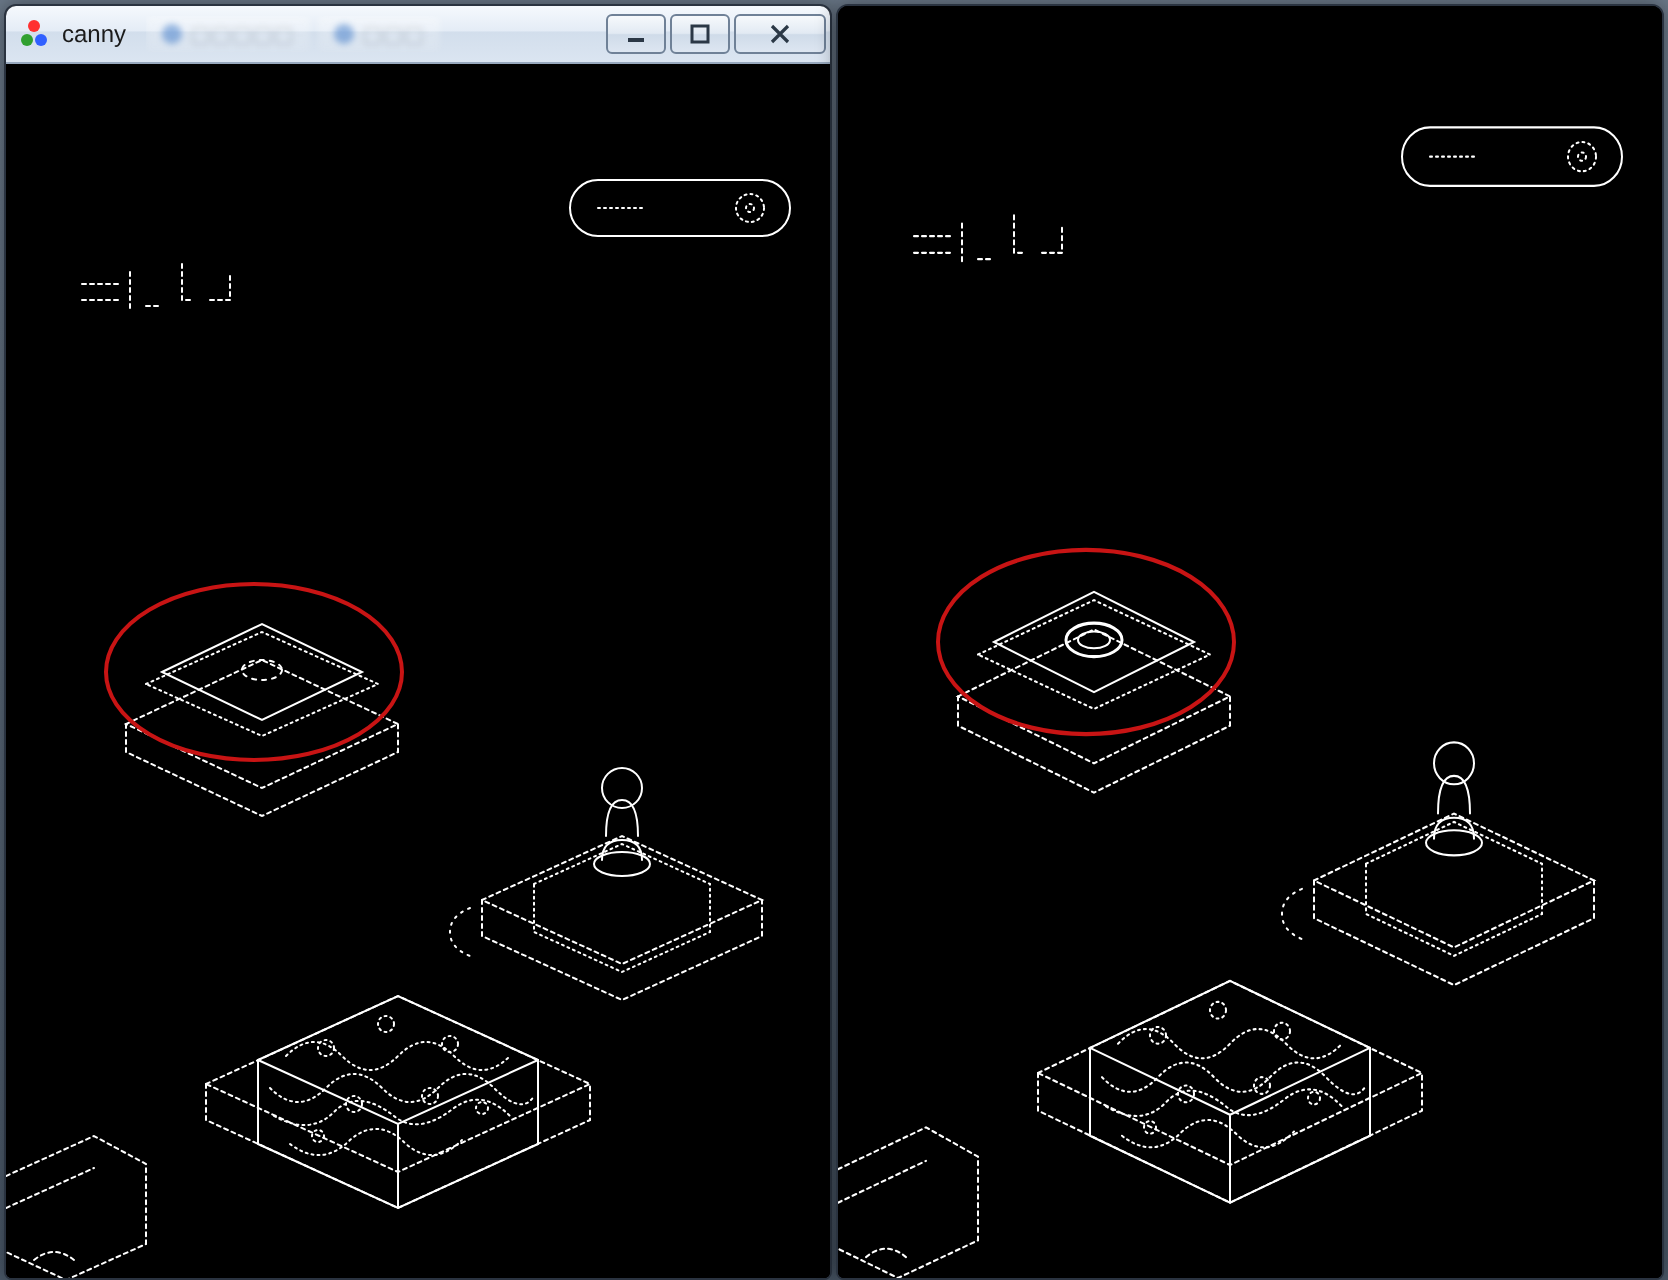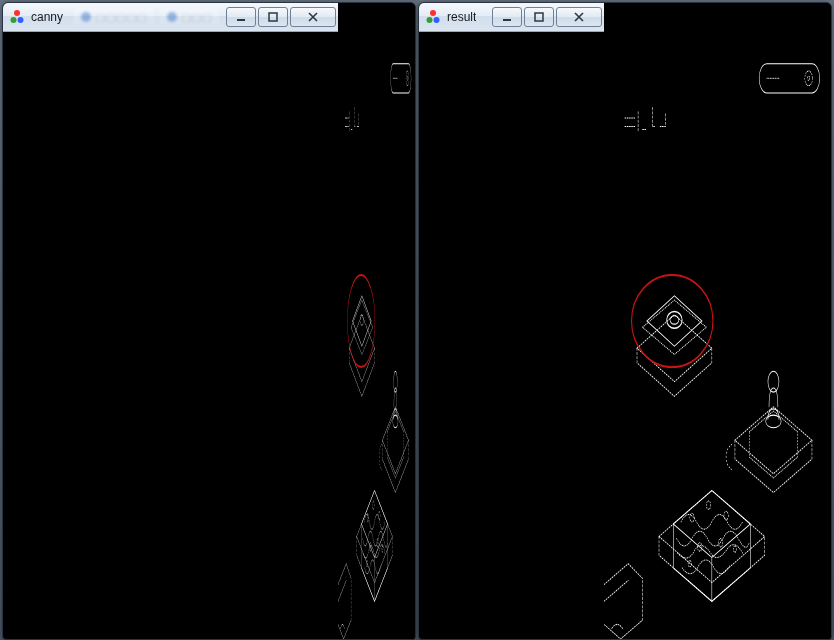--- a/index.html
+++ b/index.html
@@ -17,21 +17,21 @@
     background: linear-gradient(to bottom, #6a7888, #4a5868);
     overflow: hidden;
   }
   .window {
     position: absolute;
     background: #000;
     border: 1px solid #2a3340;
     border-radius: 6px 6px 4px 4px;
     box-shadow: 0 0 10px rgba(0,0,0,0.4);
     display: flex;
-    flex-direction: row;
+    flex-direction: column;
     overflow: hidden;
   }
   .titlebar {
     height: 28px;
     background: linear-gradient(to bottom, #f5f9fd 0%, #e4ecf6 45%, #d2deec 46%, #dbe5f1 100%);
     border-bottom: 1px solid #97a8bd;
     display: flex;
     align-items: center;
     padding: 0 2px 0 6px;
     gap: 6px;
@@ -232,48 +232,20 @@
             <path d="M14 598 q10 -8 20 0"></path>
           </g>
         </g>
 
         <ellipse cx="124" cy="304" rx="74" ry="44" fill="none" stroke="#c81414" stroke-width="2"></ellipse>
       </svg>
     </div>
   </div>
 
   <div class="window win-right">
-    <div class="titlebar">
-      <span class="app-icon">
-        <svg width="16" height="16" viewBox="0 0 16 16">
-          <circle cx="8" cy="4" r="3" fill="#ff3030"></circle>
-          <circle cx="4.5" cy="11" r="3" fill="#30a030"></circle>
-          <circle cx="11.5" cy="11" r="3" fill="#3060ff"></circle>
-        </svg>
-      </span>
-      <span class="title-text">result</span>
-      <div class="taskbar-tabs"></div>
-      <div class="win-controls">
-        <div class="win-btn" title="Minimize">
-          <svg width="10" height="10" viewBox="0 0 10 10">
-              <rect x="1" y="7" width="8" height="2" fill="#2b3846"></rect>
-            </svg>
-        </div>
-        <div class="win-btn" title="Maximize">
-          <svg width="10" height="10" viewBox="0 0 10 10">
-              <rect x="1" y="1" width="8" height="8" fill="none" stroke="#2b3846" stroke-width="1.5"></rect>
-            </svg>
-        </div>
-        <div class="win-btn close" title="Close">
-          <svg width="12" height="10" viewBox="0 0 12 10">
-              <path d="M2 1 L10 9 M10 1 L2 9" stroke="#2b3846" stroke-width="1.6"></path>
-            </svg>
-        </div>
-      </div>
-    </div>
     <div class="content">
       <svg viewBox="0 0 412 608" preserveAspectRatio="none">
         <rect width="412" height="608" fill="#000"></rect>
         <g stroke="#fff" stroke-width="1" fill="none" stroke-linecap="round">
           <rect x="282" y="58" rx="14" ry="14" width="110" height="28"></rect>
           <g stroke-dasharray="1 2">
             <line x1="296" y1="72" x2="320" y2="72"></line>
             <circle cx="372" cy="72" r="7"></circle>
             <circle cx="372" cy="72" r="2"></circle>
           </g>

